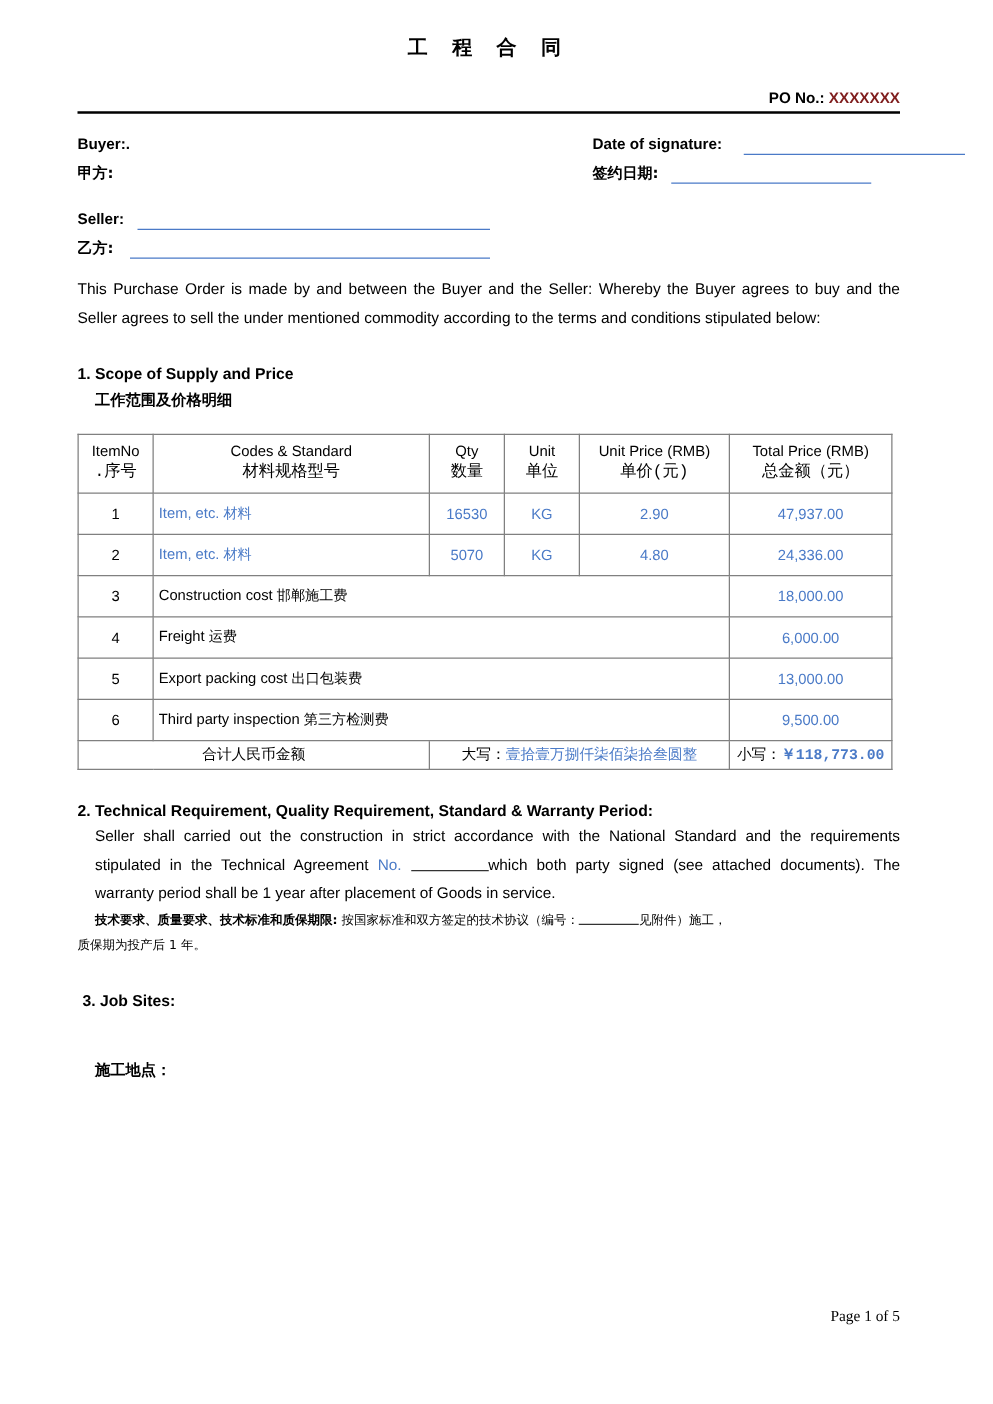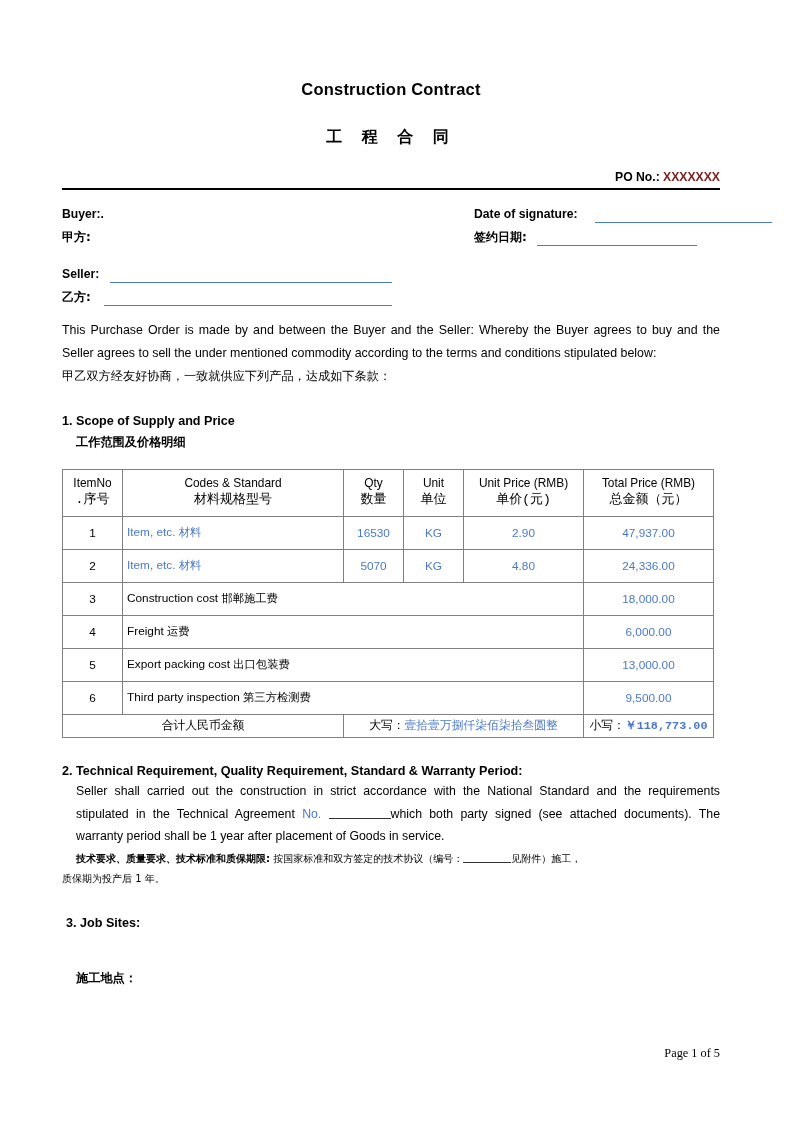--- a/index.html
+++ b/index.html
@@ -177,21 +177,20 @@
     font-family: "Liberation Serif", serif;
     font-size: 12.3px;
   }
 </style>
 </head>
 <body>
 
 <div class="page">
   <div class="content">
 
-    <div class="title-en">Construction Contract</div>
     <div class="title-cn">工 程 合 同</div>
 
     <div class="po-line">
       <span>PO No.:</span>
       <span class="po-value">XXXXXXX</span>
     </div>
     <hr class="hr-double">
 
     <div class="parties">
       <span class="p-label" style="left:0; top:4px;">Buyer:.</span>
@@ -204,21 +203,20 @@
       <span class="blank-line" style="left:475px; top:42px; width:160px;"></span>
 
       <span class="p-label" style="left:0; top:64px;">Seller:</span>
       <span class="blank-line" style="left:48px; top:79px; width:282px;"></span>
 
       <span class="p-label cn" style="left:0; top:86px;">乙方:</span>
       <span class="blank-line" style="left:42px; top:102px; width:288px;"></span>
     </div>
 
     <div class="para-en">This Purchase Order is made by and between the Buyer and the Seller: Whereby the Buyer agrees to buy and the Seller agrees to sell the under mentioned commodity according to the terms and conditions stipulated below:</div>
-    <div class="para-cn">甲乙双方经友好协商，一致就供应下列产品，达成如下条款：</div>
 
     <div class="sec">
       <div class="sec-en">1. Scope of Supply and Price</div>
       <div class="sec-cn">工作范围及价格明细</div>
     </div>
 
     <table class="items">
       <colgroup>
         <col style="width:60px">
         <col style="width:221px">

